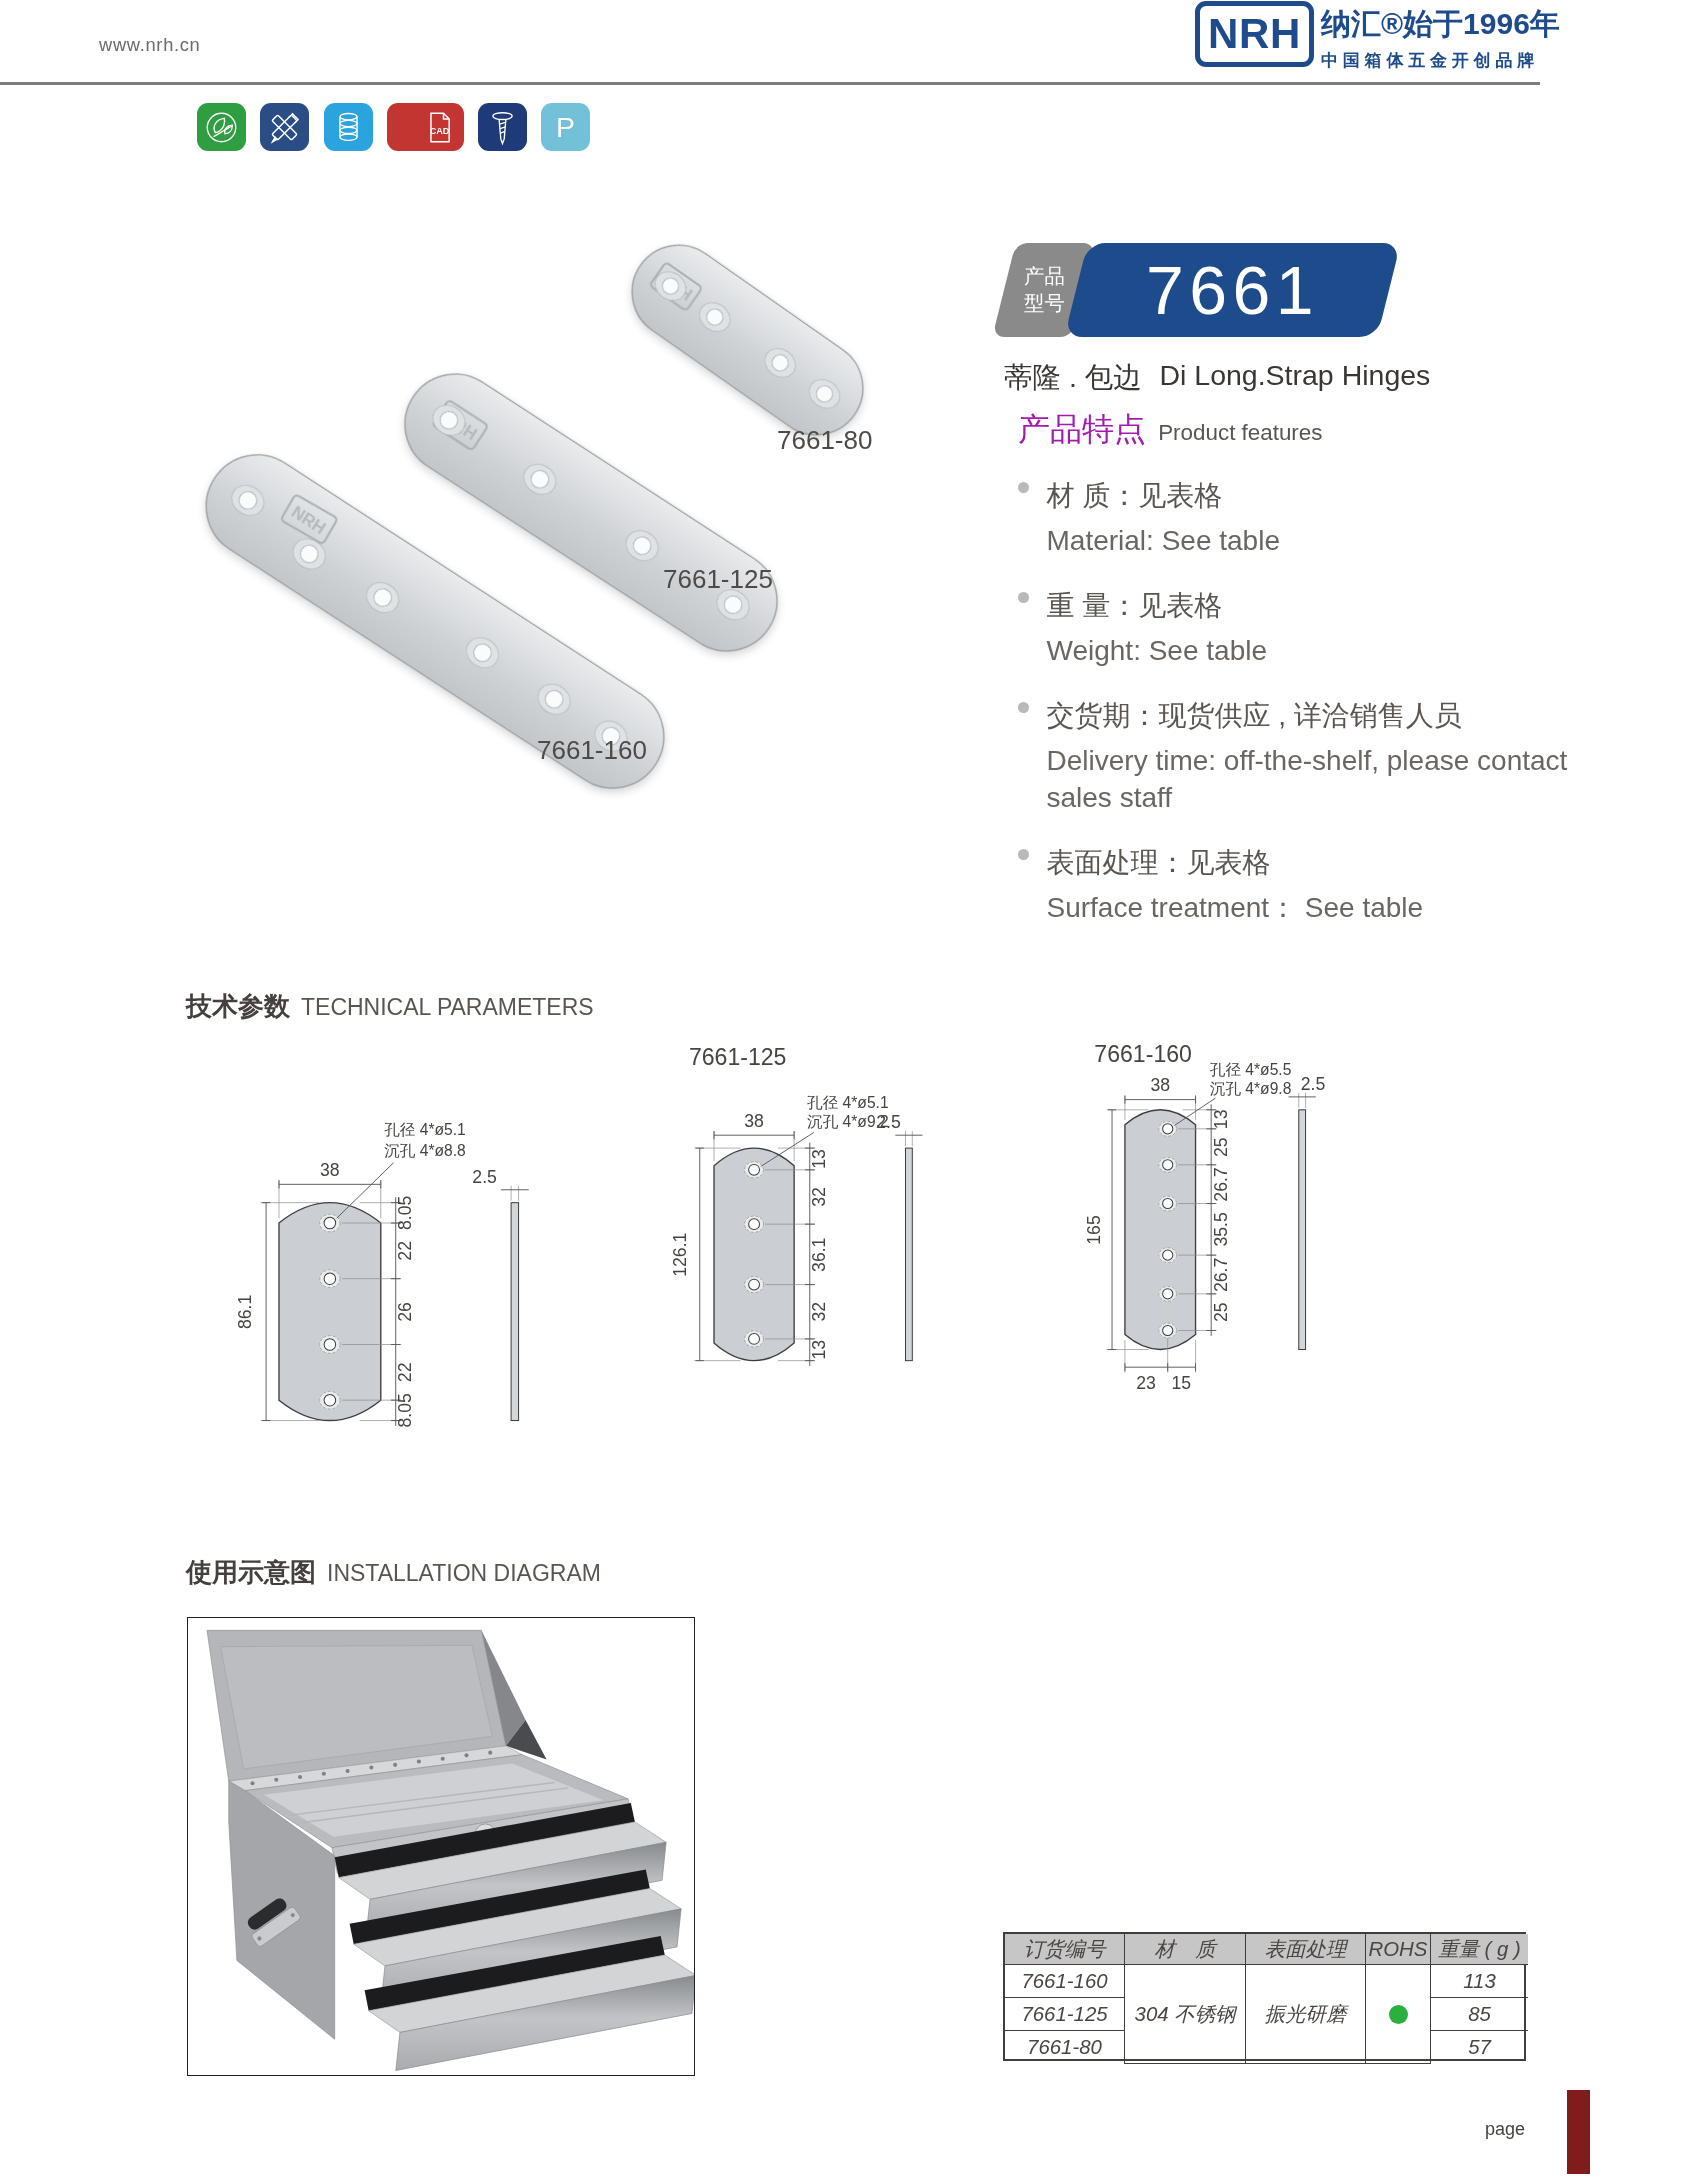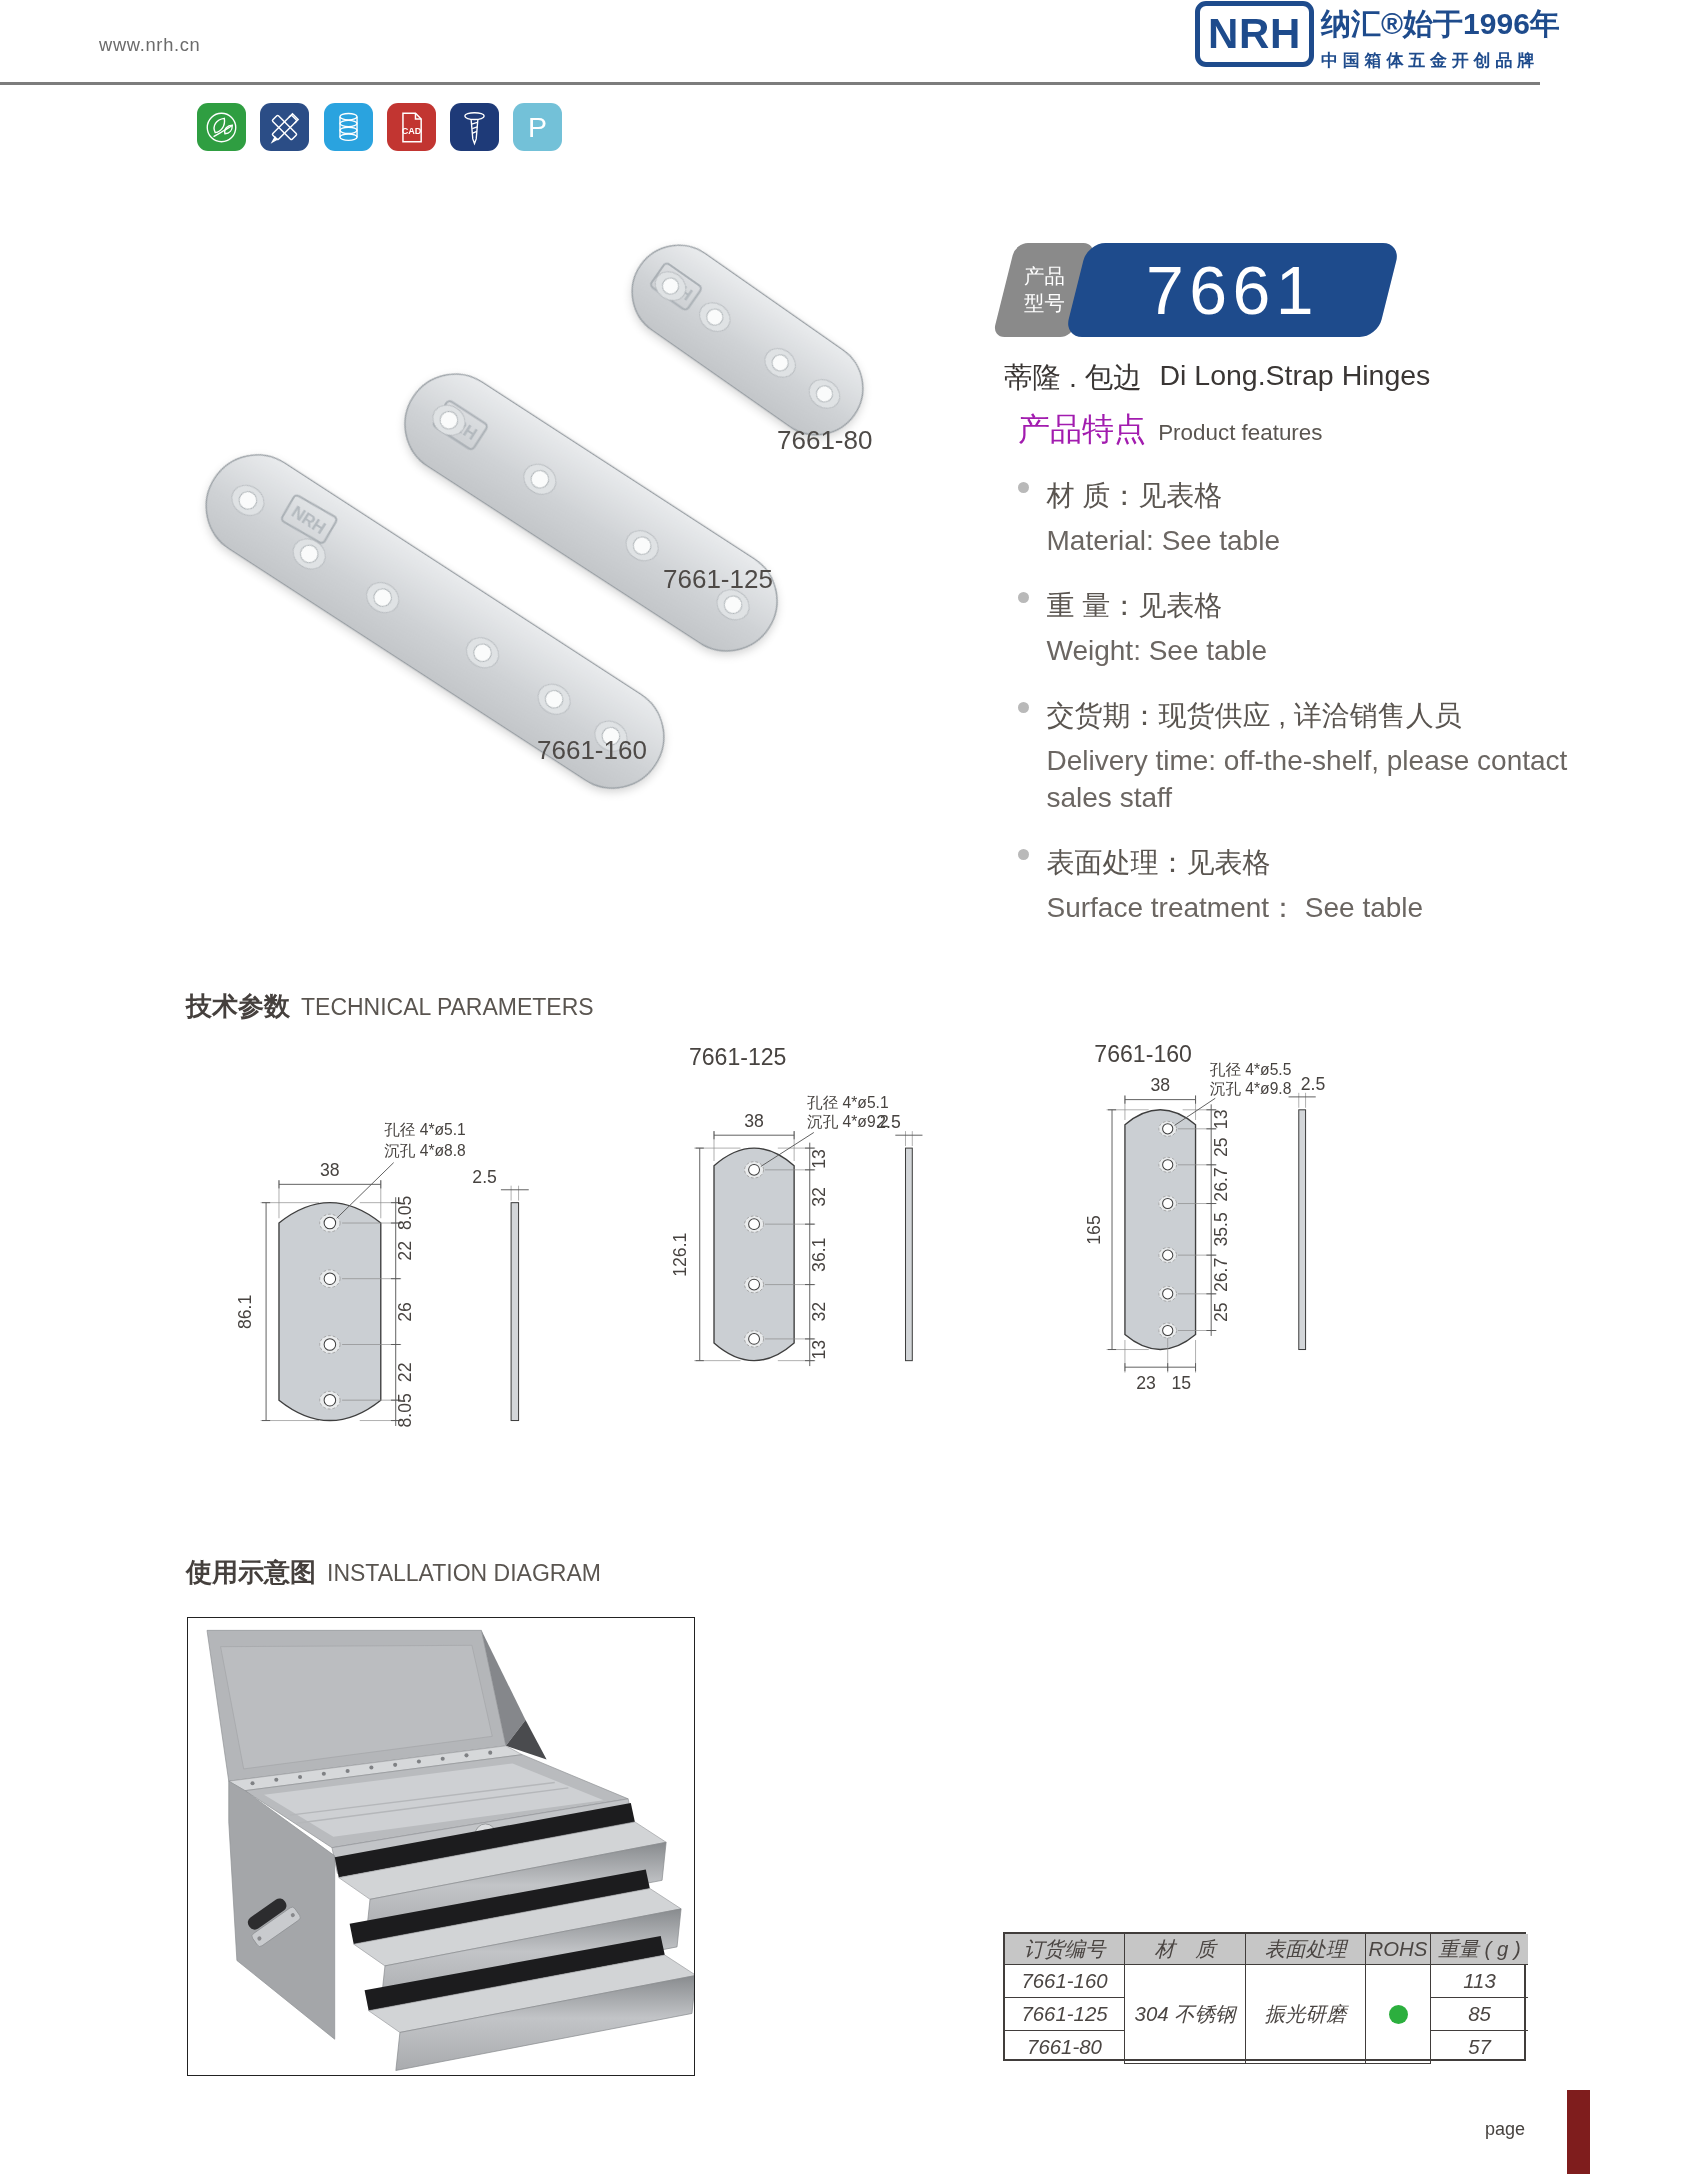--- a/index.html
+++ b/index.html
@@ -131,21 +131,21 @@
       <svg width="41" height="41" viewBox="0 0 72 72">
           <g fill="none" stroke="#fff" stroke-width="2.4">
         <ellipse cx="36" cy="17" rx="15" ry="5.5"></ellipse>
         <ellipse cx="36" cy="29" rx="15" ry="5.5"></ellipse>
         <ellipse cx="36" cy="41" rx="15" ry="5.5"></ellipse>
         <ellipse cx="36" cy="53" rx="15" ry="5.5"></ellipse>
         <path d="M21,17 v36 M51,17 v36"></path>
           </g>
         </svg>
     </div>
-    <div class="badge" style="background: rgb(194, 53, 49);">
+    <div class="badge" style="background: rgb(194, 53, 49); padding-left: 28px;">
       <svg width="41" height="41" viewBox="0 0 72 72">
         <path d="M21,11 h22 l10,10 v40 h-32 z" fill="none" stroke="#fff" stroke-width="2.6"></path>
         <path d="M43,11 v10 h10" fill="none" stroke="#fff" stroke-width="2.6"></path>
         <text x="36" y="47" text-anchor="middle" font-size="16" font-weight="bold" fill="#fff">CAD</text>
       </svg>
     </div>
     <div class="badge" style="background: rgb(30, 58, 120);">
       <svg width="41" height="41" viewBox="0 0 72 72">
           <g fill="none" stroke="#fff" stroke-width="2.4">
         <ellipse cx="36" cy="16" rx="17" ry="6"></ellipse>

